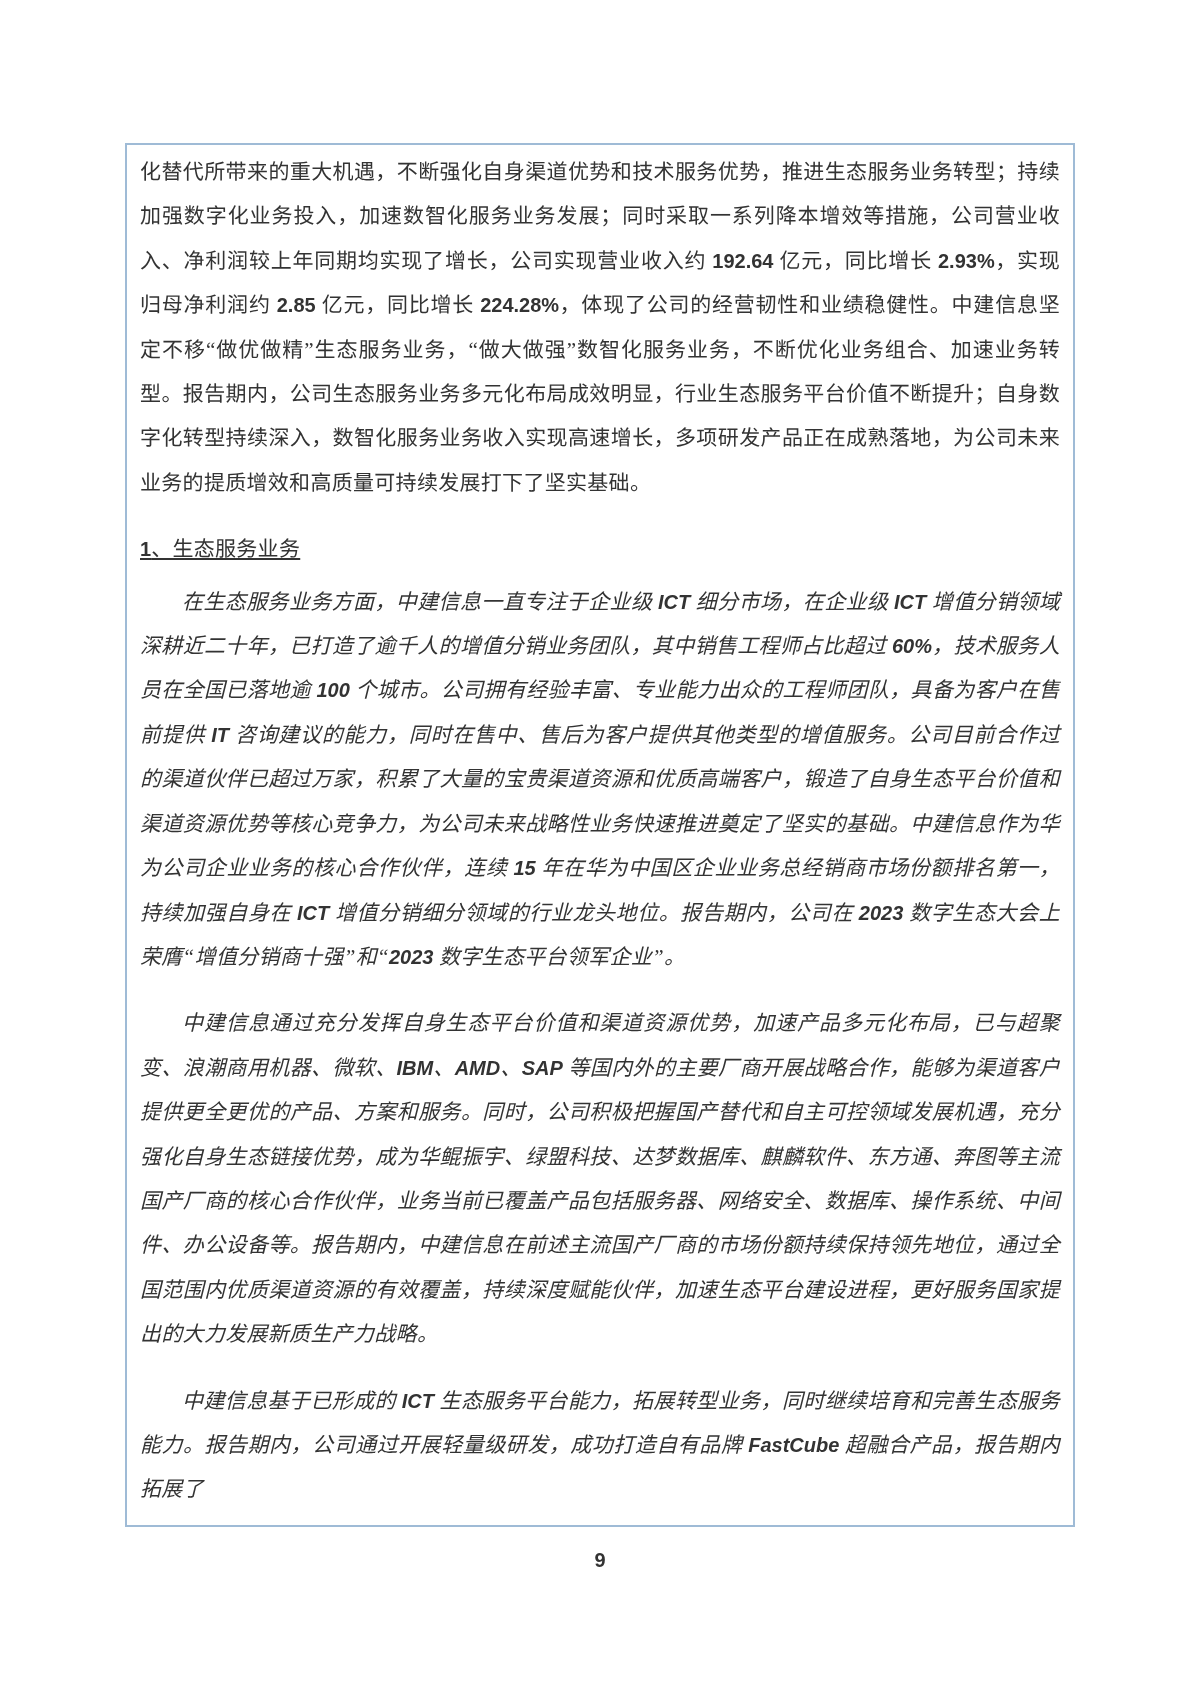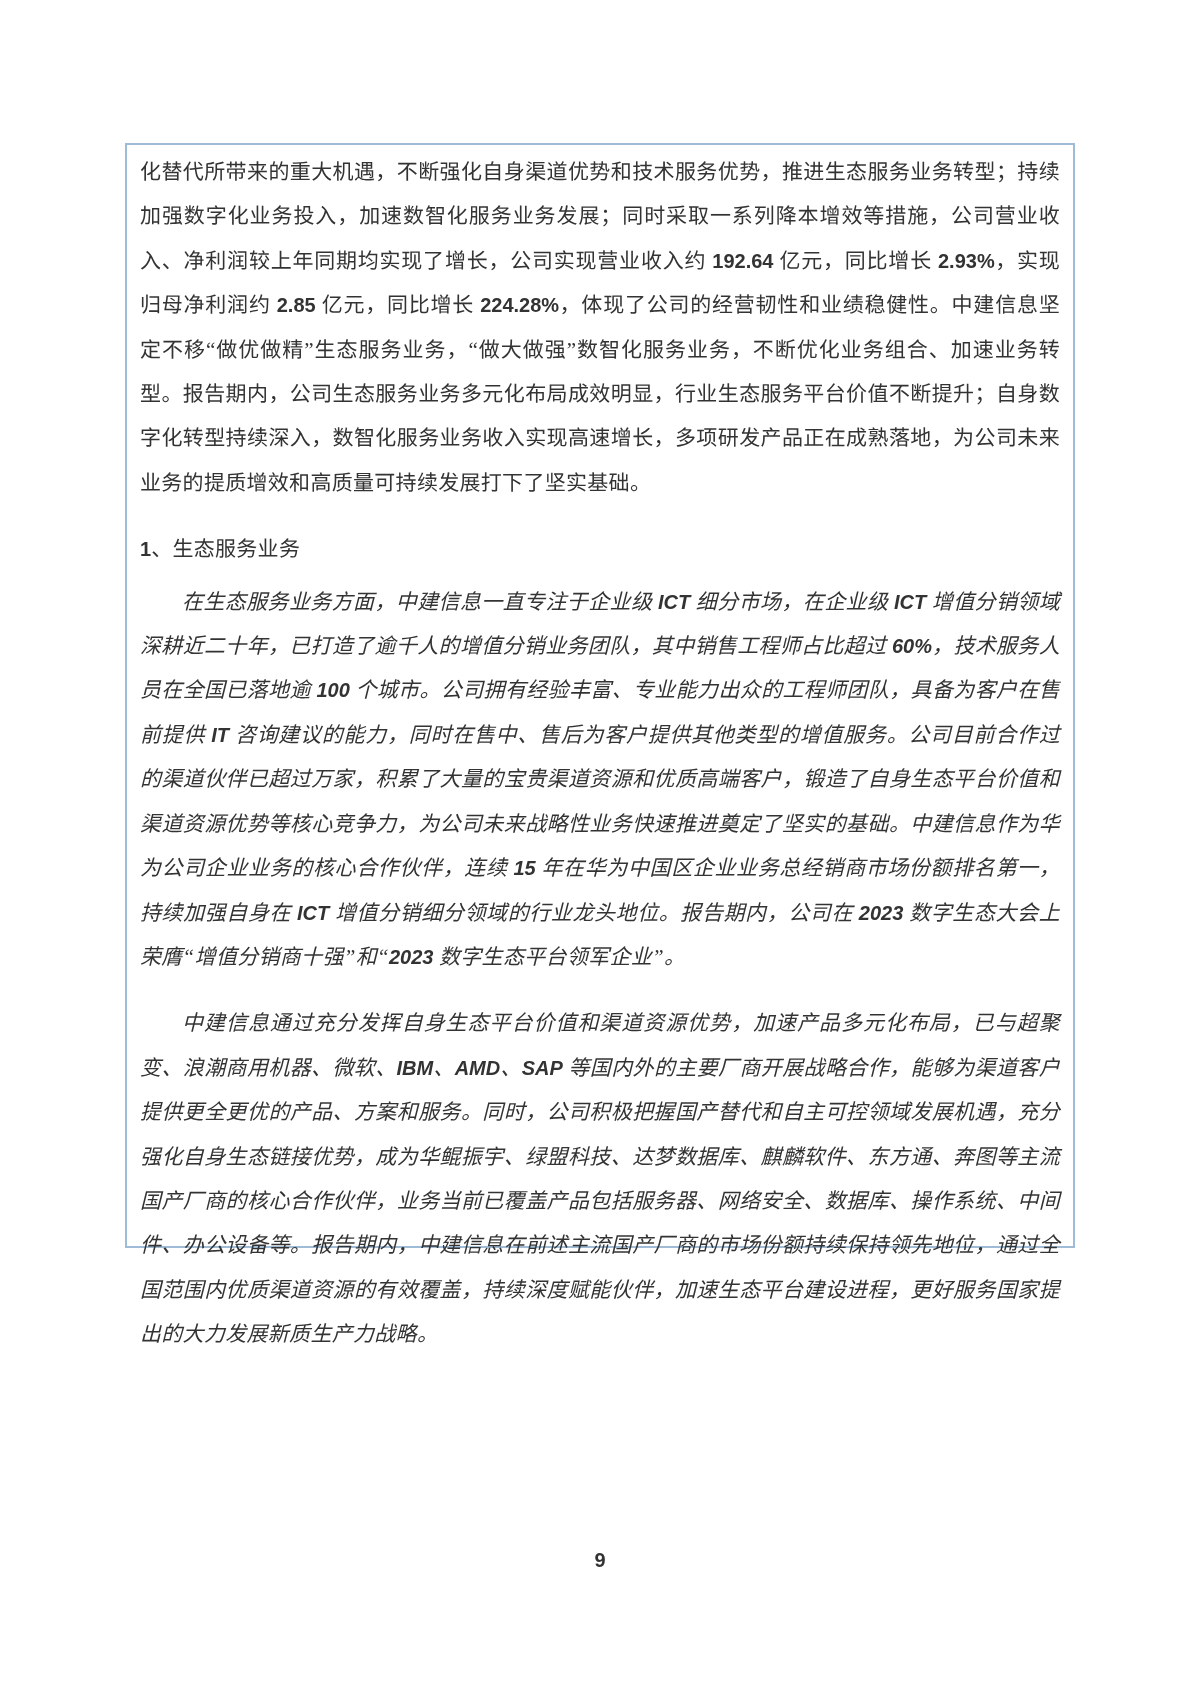--- a/index.html
+++ b/index.html
@@ -20,36 +20,36 @@
     background: var(--bg-color);
     font-family: "Liberation Serif", "DejaVu Serif", serif;
     color: var(--text-color);
     overflow: hidden;
   }
   .content-box {
     position: absolute;
     left: 125px;
     top: 143px;
     width: 950px;
-    height: 1105px;
+    height: 1384px;
     border: 2px solid var(--border-color);
     padding: 5px 13px 0 13px;
     background: var(--bg-color);
   }
   .content-box p {
     margin: 0;
     font-size: 21px;
     line-height: 44.4px;
     text-align: justify;
     text-justify: inter-ideograph;
     letter-spacing: 0.3px;
   }
   p.indent { text-indent: 2em; }
   p.spaced { margin-top: 22px; font-style: italic; }
-  p.heading { margin-top: 22px; }
+  p.heading { margin-top: 22px; text-decoration: underline; }
   p.heading + p.spaced { margin-top: 8px; }
   .latin {
     font-family: "Liberation Sans", "DejaVu Sans", sans-serif;
     font-weight: 600;
     font-size: 20px;
     letter-spacing: 0;
   }
   .page-number {
     position: absolute;
     left: 0;
@@ -64,15 +64,16 @@
 </style>
 </head>
 <body>
 
 <div class="sheet">
   <div class="content-box">
     <p class="body">化替代所带来的重大机遇，不断强化自身渠道优势和技术服务优势，推进生态服务业务转型；持续加强数字化业务投入，加速数智化服务业务发展；同时采取一系列降本增效等措施，公司营业收入、净利润较上年同期均实现了增长，公司实现营业收入约 <span class="latin">192.64</span> 亿元，同比增长 <span class="latin">2.93%</span>，实现归母净利润约 <span class="latin">2.85</span> 亿元，同比增长 <span class="latin">224.28%</span>，体现了公司的经营韧性和业绩稳健性。中建信息坚定不移“做优做精”生态服务业务，“做大做强”数智化服务业务，不断优化业务组合、加速业务转型。报告期内，公司生态服务业务多元化布局成效明显，行业生态服务平台价值不断提升；自身数字化转型持续深入，数智化服务业务收入实现高速增长，多项研发产品正在成熟落地，为公司未来业务的提质增效和高质量可持续发展打下了坚实基础。</p>
     <p class="heading"><span class="latin">1</span>、生态服务业务</p>
     <p class="indent spaced">在生态服务业务方面，中建信息一直专注于企业级 <span class="latin">ICT</span> 细分市场，在企业级 <span class="latin">ICT</span> 增值分销领域深耕近二十年，已打造了逾千人的增值分销业务团队，其中销售工程师占比超过 <span class="latin">60%</span>，技术服务人员在全国已落地逾 <span class="latin">100</span> 个城市。公司拥有经验丰富、专业能力出众的工程师团队，具备为客户在售前提供 <span class="latin">IT</span> 咨询建议的能力，同时在售中、售后为客户提供其他类型的增值服务。公司目前合作过的渠道伙伴已超过万家，积累了大量的宝贵渠道资源和优质高端客户，锻造了自身生态平台价值和渠道资源优势等核心竞争力，为公司未来战略性业务快速推进奠定了坚实的基础。中建信息作为华为公司企业业务的核心合作伙伴，连续 <span class="latin">15</span> 年在华为中国区企业业务总经销商市场份额排名第一，持续加强自身在 <span class="latin">ICT</span> 增值分销细分领域的行业龙头地位。报告期内，公司在 <span class="latin">2023</span> 数字生态大会上荣膺“增值分销商十强”和“<span class="latin">2023</span> 数字生态平台领军企业”。</p>
     <p class="indent spaced">中建信息通过充分发挥自身生态平台价值和渠道资源优势，加速产品多元化布局，已与超聚变、浪潮商用机器、微软、<span class="latin">IBM</span>、<span class="latin">AMD</span>、<span class="latin">SAP</span> 等国内外的主要厂商开展战略合作，能够为渠道客户提供更全更优的产品、方案和服务。同时，公司积极把握国产替代和自主可控领域发展机遇，充分强化自身生态链接优势，成为华鲲振宇、绿盟科技、达梦数据库、麒麟软件、东方通、奔图等主流国产厂商的核心合作伙伴，业务当前已覆盖产品包括服务器、网络安全、数据库、操作系统、中间件、办公设备等。报告期内，中建信息在前述主流国产厂商的市场份额持续保持领先地位，通过全国范围内优质渠道资源的有效覆盖，持续深度赋能伙伴，加速生态平台建设进程，更好服务国家提出的大力发展新质生产力战略。</p>
+    <p class="indent spaced">中建信息基于已形成的 <span class="latin">ICT</span> 生态服务平台能力，拓展转型业务，同时继续培育和完善生态服务能力。报告期内，公司通过开展轻量级研发，成功打造自有品牌 <span class="latin">FastCube</span> 超融合产品，报告期内拓展了</p>
   </div>
   <div class="page-number"><span class="latin">9</span></div>
 </div>
 
 </body></html>

